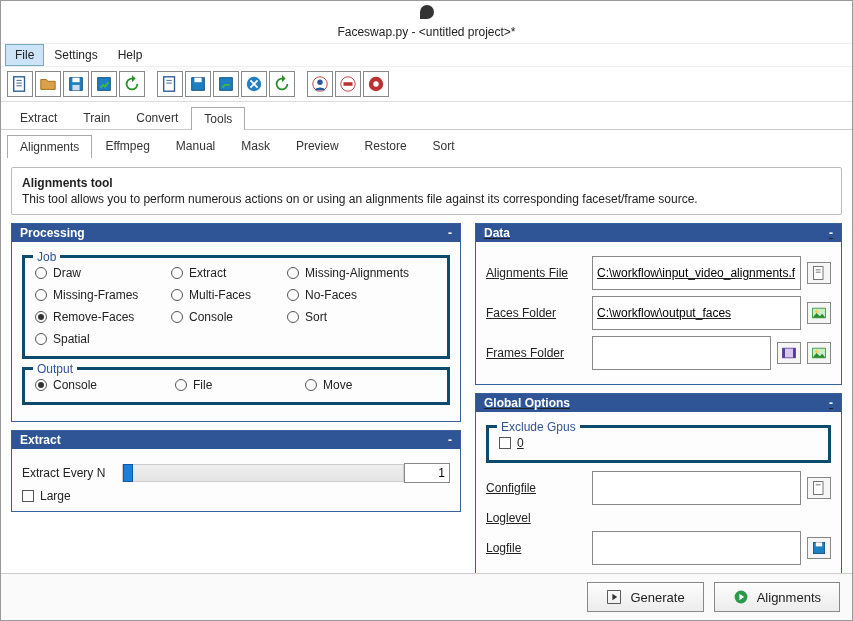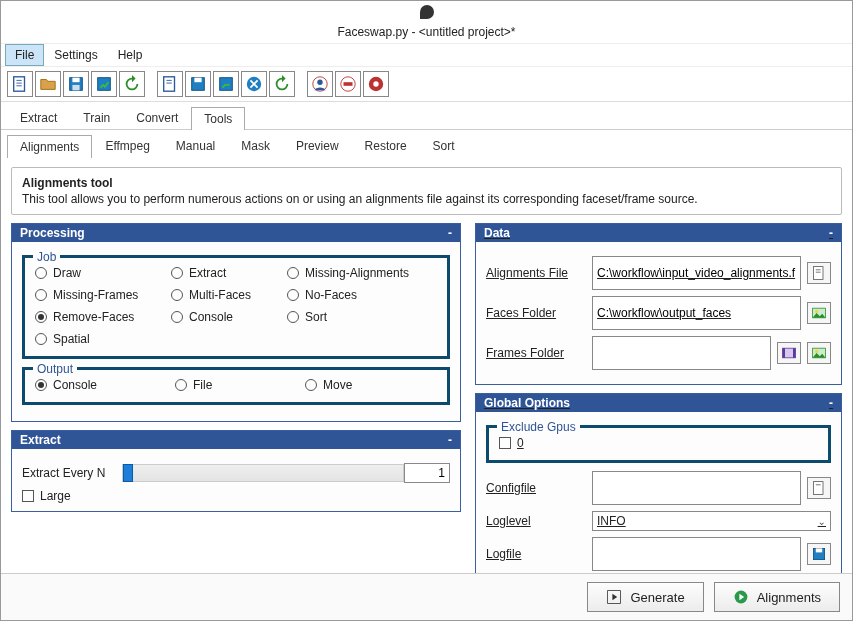--- a/index.html
+++ b/index.html
@@ -339,24 +339,20 @@
               <input class="txt" value="" style="">
               <div class="iconbtn">
                   <svg viewBox="0 0 20 20">
                     <rect x="3" y="2" width="12" height="16" fill="#fff" stroke="#555"></rect>
                     <line x1="6" y1="6" x2="12" y2="6" stroke="#555"></line>
                   </svg>
                 </div>
             </div>
             <div class="form-row2">
               <span class="lbl">Loglevel</span>
-              <div class="select">
-                <span>INFO</span>
-                <span class="caret">⌄</span>
-              </div>
             </div>
             <div class="form-row2">
               <span class="lbl">Logfile</span>
               <input class="txt" value="" style="">
               <div class="iconbtn">
                   <svg viewBox="0 0 20 20">
                     <rect x="3" y="3" width="14" height="14" fill="#1e7fc2" stroke="#0a4a7a"></rect>
                     <rect x="6" y="3" width="8" height="5" fill="#fff"></rect>
                   </svg>
                 </div>

